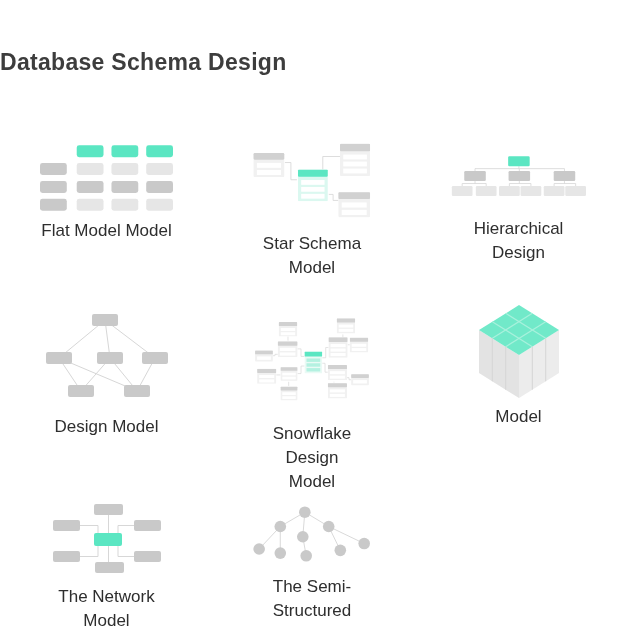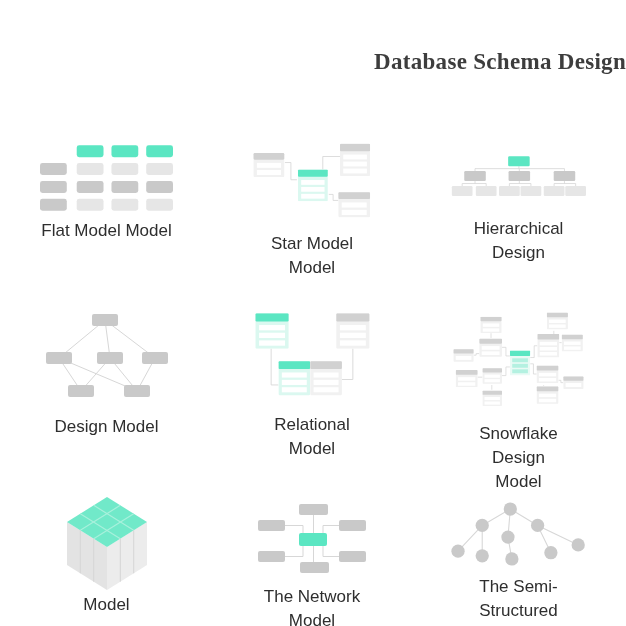--- a/index.html
+++ b/index.html
@@ -1,22 +1,22 @@
 <!DOCTYPE html>
 <html style="--teal: #5be6c2; --tealBody: #dbf8f0; --tealRow: #b4f1e1; --tealPale: #eafaf5; --grayDark: #c9c9c9; --grayHeader: #d1d1d1; --grayBody: #f1f1f1; --grayLight: #e6e6e6; --line: #d7d7d7; --cubeTop: #71e9c9; --cubeGrid: #a8f1dc; --cubeLeft: #e3e3e3; --cubeRight: #ececec; --cubeEdge: #d5d5d5; --titleText: #3d3d3d; --labelText: #2e2e2e;"><head>
 <meta charset="utf-8">
 <style>
   html,body{margin:0;padding:0;background:#fff;}
   .canvas{
     position:relative;width:626px;height:626px;background:#fff;overflow:hidden;
     font-family:"Liberation Sans","DejaVu Sans",sans-serif;
   }
   .title{
-    padding-top:34px;height:56px;text-align:right;
-    font-size:23px;letter-spacing:.3px;color:var(--titleText);font-family:Liberation Serif, serif;
+    padding-top:34px;height:56px;text-align:left;
+    font-size:23px;letter-spacing:.3px;color:var(--titleText);
   }
   .grid{
     display:grid;
     grid-template-columns:213px 198px 215px;
     grid-template-rows:160px 196px 180px;
   }
   .cell{display:flex;flex-direction:column;align-items:center;}
   .icon-wrap{flex:1;display:flex;align-items:center;justify-content:center;width:100%;}
   .label{
     min-height:46px;text-align:center;font-size:17px;line-height:1.42;
@@ -128,21 +128,21 @@
             <path class="ln" d="M101,15 H81 V30"></path>
             <path class="ln" d="M88,59 H93 V66 H99"></path>
           </g>
           <use href="#tg2" x="0" y="11" width="37" height="28"></use>
           <use href="#tg3" x="101" y="0" width="35" height="38"></use>
           <use href="#tg2" x="99" y="56" width="37" height="30"></use>
           <use href="#tt3" x="51" y="30" width="37" height="37"></use>
         </svg>
       </div>
       <figcaption class="label">
-        <span>Star Model</span>
+        <span>Star Schema</span>
         <span>Model</span>
       </figcaption>
     </figure>
 
     <figure class="cell r1">
       <div class="icon-wrap">
         <svg width="163" height="49" viewBox="0 0 163 49">
           <g>
             <path class="ln" d="M82,12 V15 M29,15 H137 M29,15 V18 M82.5,15 V18 M137,15 V18"></path>
             <path class="ln" d="M29,30 V33 M13.5,33 H42.5 M13.5,33 V36 M42.5,33 V36"></path>
@@ -187,38 +187,20 @@
             <rect class="g1" x="80" y="72" width="26" height="12" rx="2"></rect>
           </g>
         </svg>
       </div>
       <figcaption class="label">
         <span>Design Model</span>
         <span></span>
       </figcaption>
     </figure>
 
-    <figure class="cell r2">
-      <div class="icon-wrap">
-        <svg width="130" height="92" viewBox="0 0 130 92">
-          <g>
-            <path class="ln" d="M20,39 V79 H28"></path>
-            <path class="ln" d="M110,39 V73 H98"></path>
-          </g>
-          <use href="#tt3" x="2" y="0" width="38" height="39"></use>
-          <use href="#tg3" x="91" y="0" width="38" height="39"></use>
-          <use href="#tt3" x="28" y="51" width="35" height="41"></use>
-          <use href="#tg3" x="63" y="51" width="35" height="41"></use>
-        </svg>
-      </div>
-      <figcaption class="label">
-        <span>Relational Model</span>
-        <span></span>
-      </figcaption>
-    </figure>
 
     <figure class="cell r2">
       <div class="icon-wrap">
         <svg width="172" height="125" viewBox="0 0 172 125">
           <g>
             <path class="ln" d="M75,58 H70 V47 H65"></path>
             <path class="ln" d="M75,72 H70 V83 H65"></path>
             <path class="ln" d="M101,60 H106 V45 H110"></path>
             <path class="ln" d="M101,68 H105 V81 H109"></path>
             <path class="ln" d="M51,35 V29"></path>

